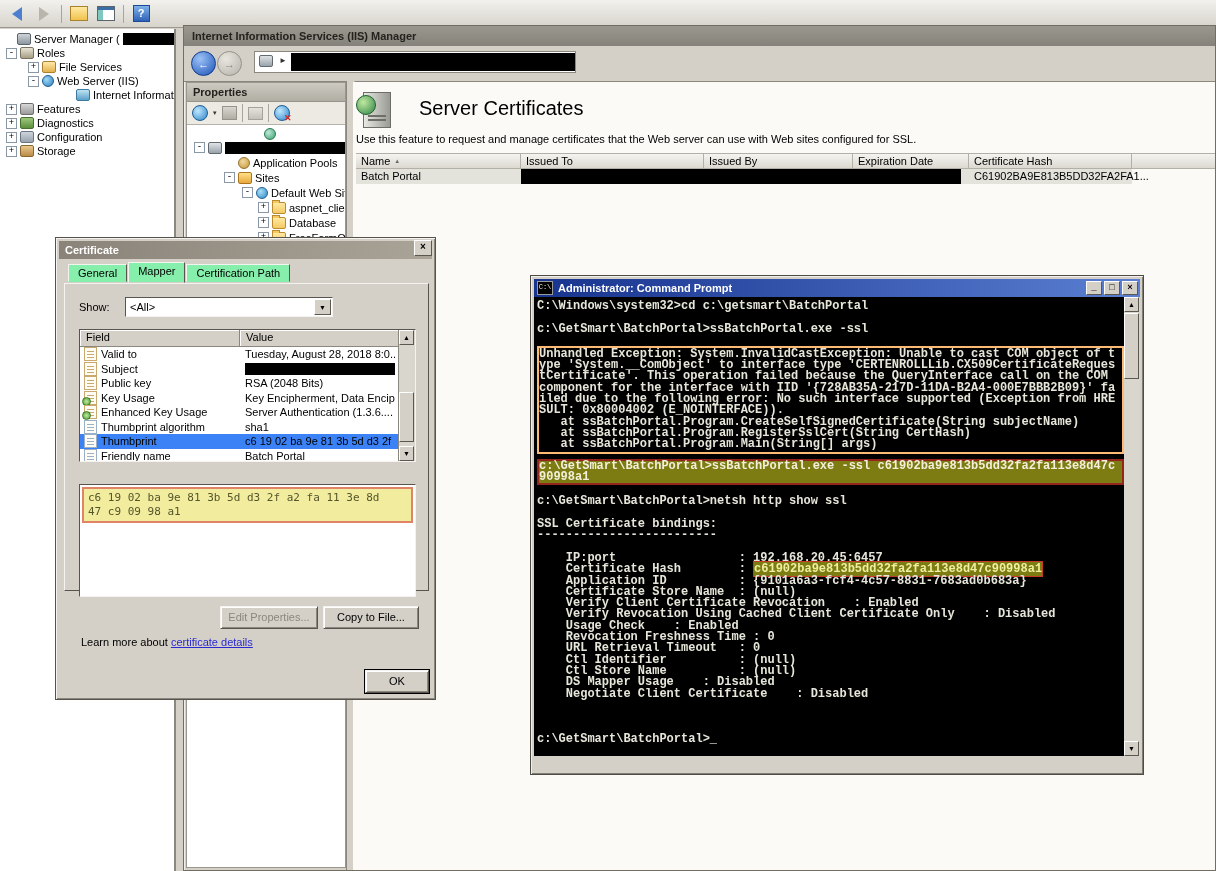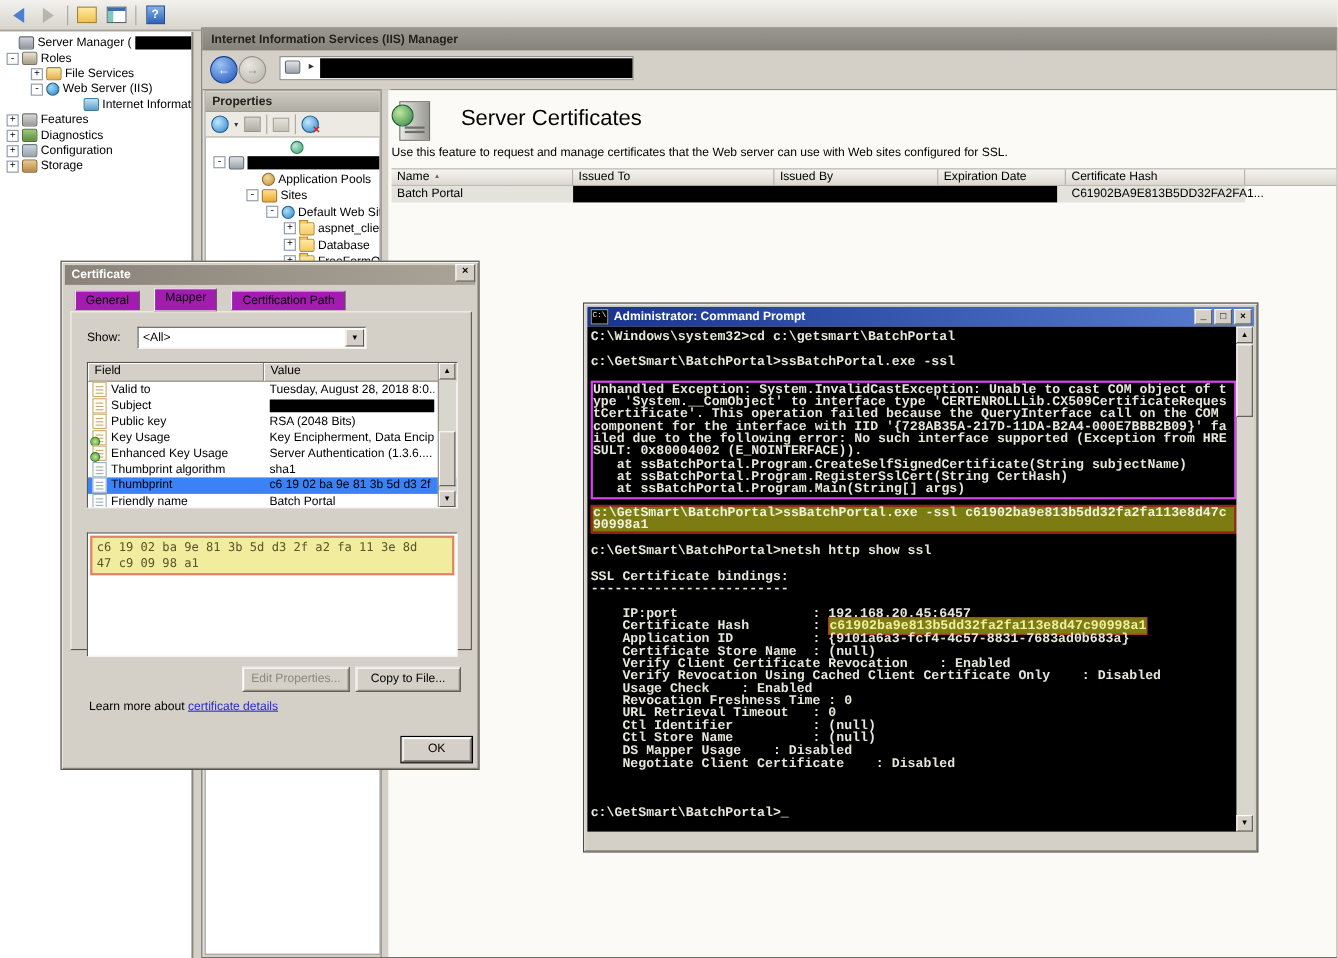--- a/index.html
+++ b/index.html
@@ -72,21 +72,21 @@
   .tbl-row{position:relative;height:15px}
   .row-band{position:absolute;left:0;top:0;width:776px;height:15px;background:#e3e2db}
   .cell-name{position:absolute;left:5px;top:1px}
   .cell-hash{position:absolute;left:618px;top:1px;white-space:nowrap}
   .row-redact{position:absolute;left:165px;top:0;width:440px;height:15px}
   
   .dlg{position:absolute;left:55px;top:237px;width:381px;height:463px;background:#d4d0c8;border:1px solid #55534c;box-shadow:inset 1px 1px 0 #f4f3ef,inset -1px -1px 0 #8a877e;z-index:5;box-sizing:border-box}
   .dlg-title{position:absolute;left:3px;top:3px;right:3px;height:18px;background:linear-gradient(90deg,#8a8379,#aaa498);color:#fff;font-weight:bold;display:flex;align-items:center;padding-left:6px}
   .dlg-close{position:absolute;right:3px;top:2px;width:16px;height:14px;background:#d4d0c8;border:1px solid;border-color:#fff #5a584f #5a584f #fff;font:bold 10px/12px "Liberation Sans",sans-serif;text-align:center}
   .tabs{position:absolute;left:12px;top:26px;height:20px;display:flex}
-  .tab{height:18px;padding:2px 9px 0;border:1px solid;border-color:#f4f3ef #57554e transparent #f4f3ef;background:#a21caf;margin-right:13px;box-sizing:border-box}
+  .tab{height:18px;padding:2px 9px 0;border:1px solid;border-color:#f4f3ef #57554e transparent #f4f3ef;background:#86efac;margin-right:1px;box-sizing:border-box}
   .tab.active{margin-top:-2px;height:21px;z-index:3;position:relative;border-bottom:1px solid #d4d0c8}
   .tabpage{position:absolute;left:8px;top:45px;width:365px;height:308px;border:1px solid;border-color:#f4f3ef #57554e #57554e #f4f3ef;background:#d4d0c8;box-sizing:border-box}
   .show-lbl{position:absolute;left:14px;top:17px}
   .combo{position:absolute;left:60px;top:13px;width:208px;height:20px;background:#fff;border:1px solid;border-color:#57554e #f4f3ef #f4f3ef #57554e;box-sizing:border-box}
   .combo-val{position:absolute;left:4px;top:3px}
   .combo-btn{position:absolute;right:1px;top:1px;width:17px;bottom:1px;background:#d4d0c8;border:1px solid;border-color:#fff #5a584f #5a584f #fff;font-size:7px;text-align:center;line-height:15px;box-sizing:border-box}
   .cgrid{position:absolute;left:14px;top:45px;width:337px;height:133px;background:#fff;border:1px solid;border-color:#57554e #f4f3ef #f4f3ef #57554e;box-sizing:border-box;overflow:hidden}
   .cgrid-h{display:flex;height:16px;background:#d4d0c8;border-bottom:1px solid #8a877e}
   .cgrid-hc{box-sizing:border-box;padding:1px 6px 0;border-right:1px solid #8a877e;box-shadow:inset 1px 1px 0 #fff}
   .crow{display:flex;align-items:center;height:14.5px;gap:4px;padding-left:4px;box-sizing:border-box}
@@ -111,21 +111,21 @@
   .learn a{color:#2a2ad0;text-decoration:underline}
   .btn-ok{position:absolute;left:309px;top:432px;width:64px;height:23px;line-height:21px;outline:1px solid #000}
   
   .cmd{position:absolute;left:530px;top:275px;width:614px;height:500px;background:#d4d0c8;border:1px solid #4d4b44;box-shadow:inset 1px 1px 0 #f0efeb,inset -1px -1px 0 #807d74;z-index:6;box-sizing:border-box}
   .cmd-title{position:absolute;left:3px;top:3px;right:3px;height:18px;background:linear-gradient(90deg,#17338e,#5a7fd2);color:#fff;font-weight:bold;display:flex;align-items:center;gap:5px;padding-left:3px;box-sizing:border-box}
   .cmd-ico{width:14px;height:12px;background:#000;border:1px solid #9a9a9a;color:#e8e8e8;font:7px/11px "Liberation Mono",monospace;text-align:center;flex:none}
   .cmd-btns{margin-left:auto;display:flex;gap:2px;padding-right:2px}
   .cmd-btn{width:16px;height:14px;background:#d4d0c8;border:1px solid;border-color:#fff #5a584f #5a584f #fff;color:#000;font:bold 9px/12px "Liberation Mono",monospace;text-align:center;box-sizing:border-box}
   .cmd-client{position:absolute;left:3px;top:21px;width:594px;height:459px;background:#000;color:#e6e6da;font:bold 12px "Liberation Mono",monospace;padding:4px 0 0 3px;box-sizing:border-box;overflow:hidden}
   .t-line{white-space:pre;height:11.3px;line-height:11.3px}
-  .box-red{border:2px solid #d946ef;margin:11px 4px 0 0;padding:1px 0}
+  .box-red{border:2px solid #fdba74;margin:11px 4px 0 0;padding:1px 0}
   .box-yellow{background:#7c7c12;border:2px solid #93251d;margin:5px 4px 0 0;color:#f2f0da}
   .hl-hash{background:#7c7c12;border:1px solid #c23b25;color:#eef0a0}
   .cmd-scroll{position:absolute;right:3px;top:21px;width:16px;height:459px;background:#d9d6cd}
   .cmd-bottom{position:absolute;left:3px;bottom:3px;right:3px;height:14px;background:#d4d0c8}
 </style>
 </head>
 <body>
 
 <div id="root">
 

